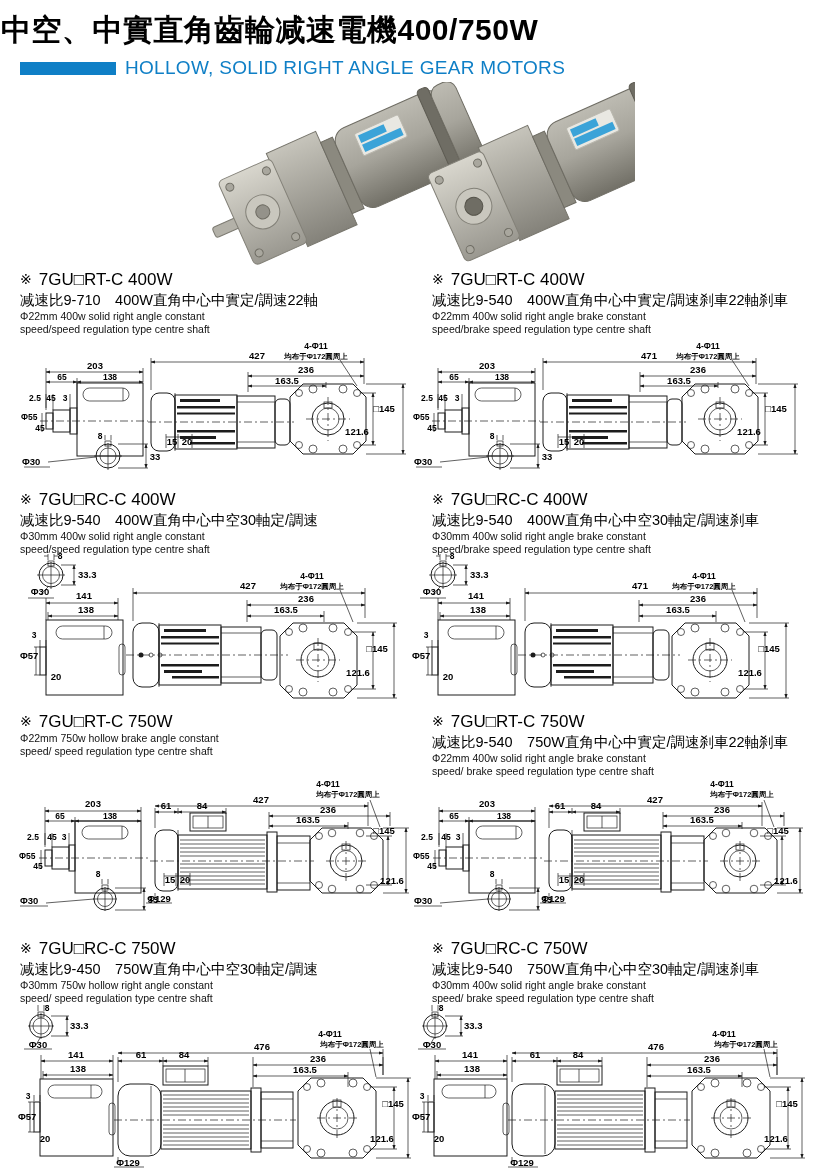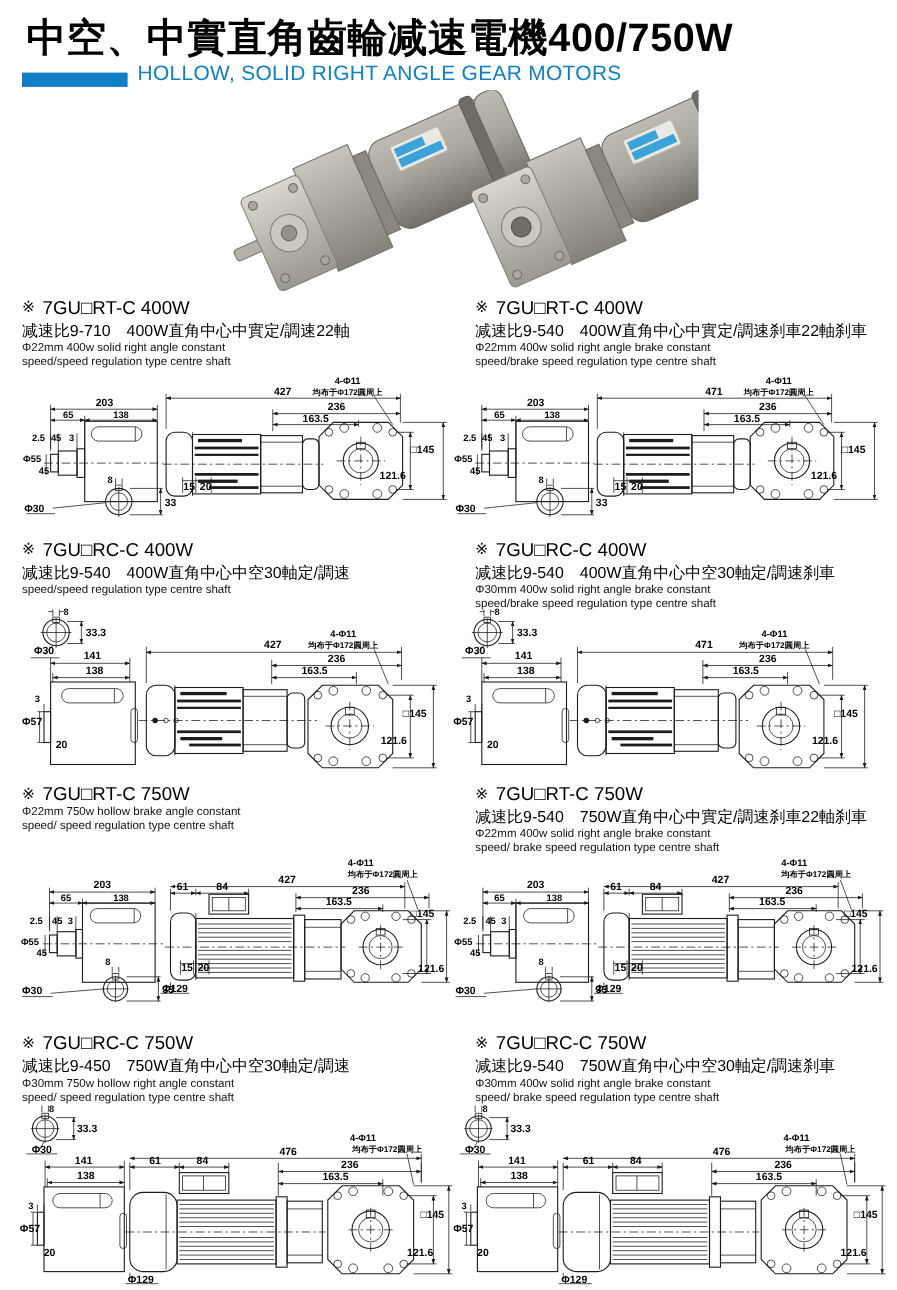--- a/index.html
+++ b/index.html
@@ -1,19 +1,19 @@
 <!DOCTYPE html>
 <html><head>
 <meta charset="utf-8">
 <style>
   html,body{margin:0;padding:0}
   body{width:815px;height:1173px;background:#fff;position:relative;overflow:hidden;
        font-family:"Liberation Sans","DejaVu Sans",sans-serif;color:#000}
-  .title{position:absolute;left:24px;top:10px;font-size:36px;font-weight:bold;letter-spacing:.5px;white-space:nowrap}
-  .subrow{position:absolute;left:20px;top:57px;display:flex;align-items:flex-end}
+  .title{position:absolute;left:1px;top:10px;font-size:30px;font-weight:bold;letter-spacing:.5px;white-space:nowrap}
+  .subrow{position:absolute;left:20px;top:57px;display:flex;align-items:center}
   .bar{width:96px;height:13px;background:#0f7fc6;margin-right:9px}
   .subtitle{font-size:19px;color:#0f7fc6;letter-spacing:.3px;white-space:nowrap}
   .photo{position:absolute;left:175px;top:82px}
   .section{position:absolute;width:392px}
   .sec-h{font-size:17px;font-weight:normal;white-space:nowrap}
   .sec-h .marker{font-size:14px;margin-right:7px;vertical-align:1px}
   .sec-cn{font-size:14.5px;margin-top:1px;white-space:nowrap}
   .sec-en{font-size:10.5px;line-height:12.5px;color:#111}
   .drw{position:absolute}
   
@@ -423,20 +423,21 @@
   <div class="sec-cn">减速比9-540　400W直角中心中實定/調速刹車22軸刹車</div>
   <div class="sec-en">
       <div>Φ22mm 400w solid right angle brake constant</div>
       <div>speed/brake speed regulation type centre shaft</div>
     </div>
 </div>
 <div class="section" style="left:20px;top:490px">
   <div class="sec-h"><span class="marker">※</span><span>7GU□RC-C 400W</span></div>
   <div class="sec-cn">减速比9-540　400W直角中心中空30軸定/調速</div>
   <div class="sec-en">
+      <div>Φ30mm 400w solid right angle  constant</div>
       <div>speed/speed regulation type centre shaft</div>
     </div>
 </div>
 <div class="section" style="left:432px;top:490px">
   <div class="sec-h"><span class="marker">※</span><span>7GU□RC-C 400W</span></div>
   <div class="sec-cn">减速比9-540　400W直角中心中空30軸定/調速刹車</div>
   <div class="sec-en">
       <div>Φ30mm 400w solid right angle brake constant</div>
       <div>speed/brake speed regulation type centre shaft</div>
     </div>

